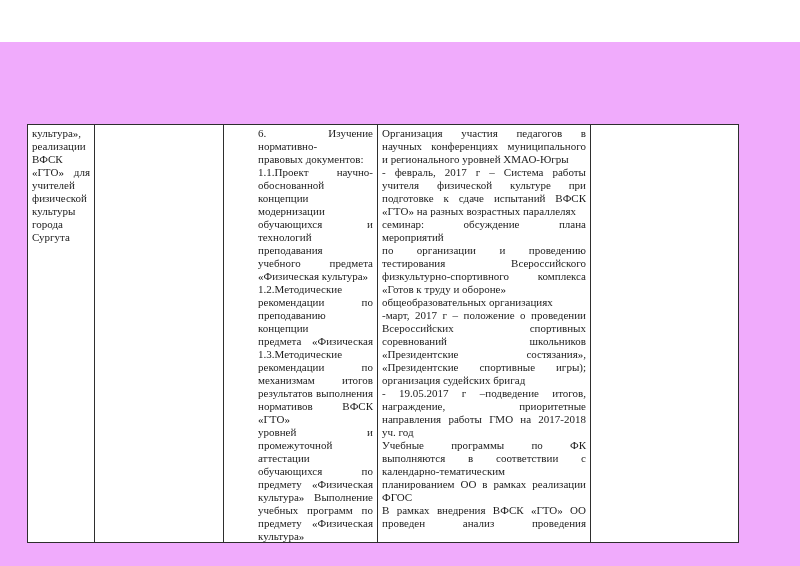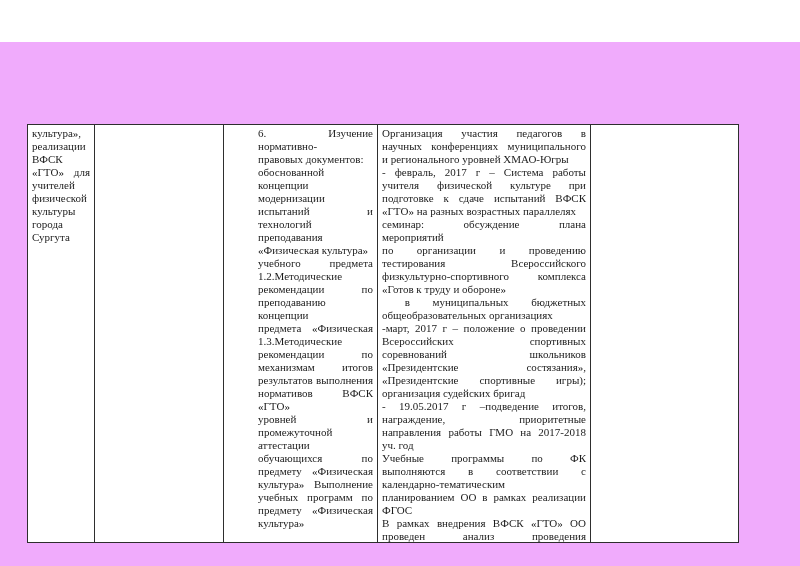--- a/index.html
+++ b/index.html
@@ -65,25 +65,26 @@
         <div class="ln">учителей</div>
         <div class="ln">физической</div>
         <div class="ln">культуры</div>
         <div class="ln">города</div>
         <div class="ln">Сургута</div>
       </div>
     <div class="cell c2"></div>
     <div class="cell c3">
         <div class="ln fill">6. Изучение нормативно-</div>
         <div class="ln">правовых документов:</div>
+        <div class="ln fill">1.1.Проект научно-</div>
         <div class="ln fill">обоснованной концепции</div>
-        <div class="ln fill">модернизации испытаний и</div>
+        <div class="ln fill">модернизации обучающихся и</div>
         <div class="ln fill">технологий преподавания</div>
+        <div class="ln fill">учебного предмета</div>
         <div class="ln">«Физическая культура»</div>
-        <div class="ln fill">учебного предмета</div>
         <div class="ln">1.2.Методические</div>
         <div class="ln fill">рекомендации по</div>
         <div class="ln fill">преподаванию концепции</div>
         <div class="ln fill">предмета «Физическая</div>
         <div class="ln">1.3.Методические</div>
         <div class="ln fill">рекомендации по</div>
         <div class="ln fill">механизмам итогов</div>
         <div class="ln fill">результатов выполнения</div>
         <div class="ln fill">нормативов ВФСК «ГТО»</div>
         <div class="ln fill">уровней и промежуточной</div>
@@ -101,21 +102,20 @@
         <div class="ln fill">- февраль, 2017 г – Система работы</div>
         <div class="ln fill">учителя физической культуре при</div>
         <div class="ln fill">подготовке к сдаче испытаний ВФСК</div>
         <div class="ln">«ГТО» на разных возрастных параллелях</div>
         <div class="ln fill">семинар: обсуждение плана</div>
         <div class="ln">мероприятий</div>
         <div class="ln fill">по организации и проведению</div>
         <div class="ln fill">тестирования Всероссийского</div>
         <div class="ln fill">физкультурно-спортивного комплекса</div>
         <div class="ln">«Готов к труду и обороне»</div>
-        <div class="ln fill">&nbsp;в муниципальных бюджетных</div>
         <div class="ln">общеобразовательных организациях</div>
         <div class="ln fill">-март, 2017 г – положение о проведении</div>
         <div class="ln fill">Всероссийских спортивных</div>
         <div class="ln fill">соревнований школьников</div>
         <div class="ln fill">«Президентские состязания»,</div>
         <div class="ln fill">«Президентские спортивные игры);</div>
         <div class="ln">организация судейских бригад</div>
         <div class="ln fill">- 19.05.2017 г –подведение итогов,</div>
         <div class="ln fill">награждение, приоритетные</div>
         <div class="ln fill">направления работы ГМО на 2017-2018</div>

